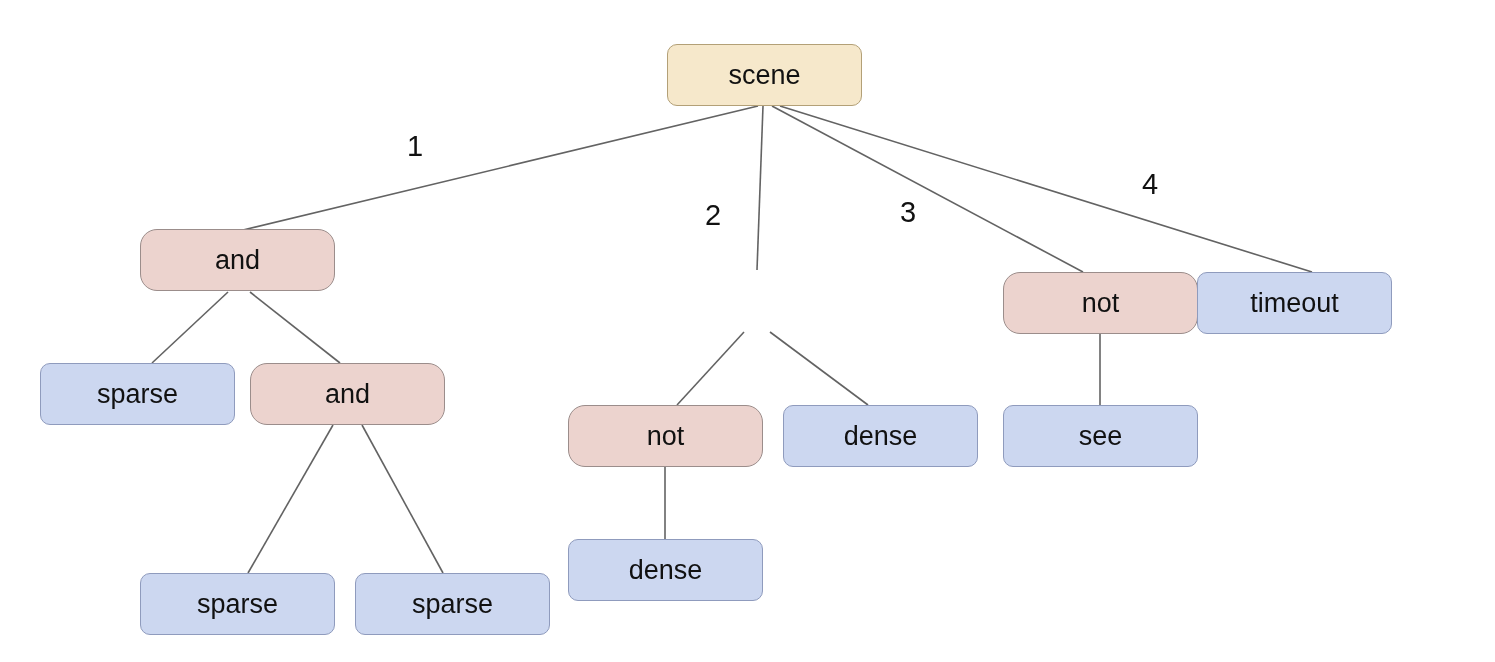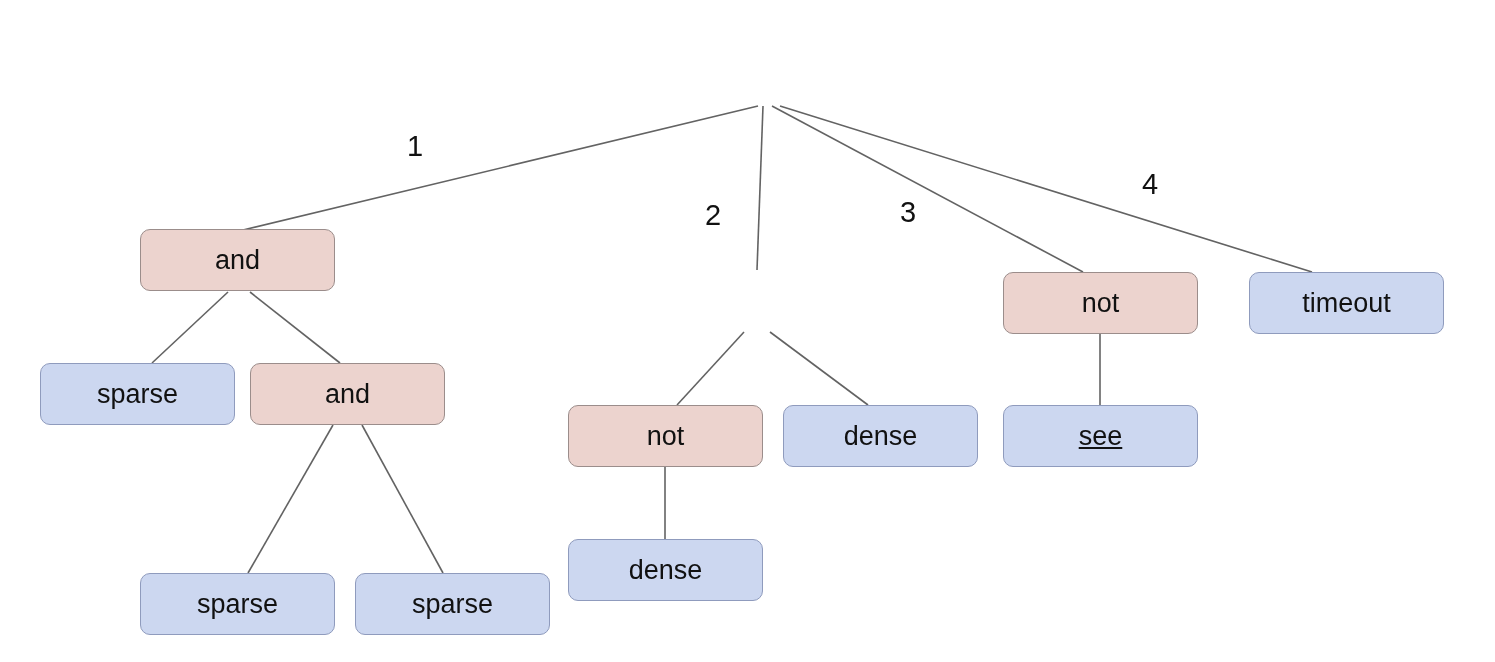--- a/index.html
+++ b/index.html
@@ -44,20 +44,21 @@
     border:1.6px solid;
     line-height:1;
   }
   .node.root{
     background:var(--root-fill);
     border-color:var(--root-border);
   }
   .node.op{
     background:var(--operator-fill);
     border-color:var(--operator-border);
+    border-radius:17px;
   }
   .node.leaf{
     background:var(--leaf-fill);
     border-color:var(--leaf-border);
   }
   .edge-label{
     position:absolute;
     width:40px;
     text-align:center;
     font-size:29px;
@@ -82,30 +83,31 @@
     <line x1="770" y1="332" x2="868" y2="405"></line>
     <line x1="665" y1="467" x2="665" y2="539"></line>
     <line x1="1100" y1="334" x2="1100" y2="405"></line>
   </svg>
 
   <div class="edge-label" style="left:395px;top:130px;">1</div>
   <div class="edge-label" style="left:693px;top:199px;">2</div>
   <div class="edge-label" style="left:888px;top:196px;">3</div>
   <div class="edge-label" style="left:1130px;top:168px;">4</div>
 
+  <div class="node root" style="left:667px;top:44px;">scene</div>
 
   <div class="node op" style="left:140px;top:229px;">and</div>
   <div class="node op" style="left:1003px;top:272px;">not</div>
-  <div class="node leaf" style="left:1249px;top:272px;">timeout</div>
+  <div class="node leaf" style="left:1197px;top:272px;">timeout</div>
 
   <div class="node leaf" style="left:40px;top:363px;">sparse</div>
   <div class="node op" style="left:250px;top:363px;">and</div>
 
   <div class="node op" style="left:568px;top:405px;">not</div>
   <div class="node leaf" style="left:783px;top:405px;">dense</div>
-  <div class="node leaf" style="left:1003px;top:405px;text-decoration:underline;">see</div>
+  <div class="node leaf" style="left:1003px;top:405px;">see</div>
 
   <div class="node leaf" style="left:568px;top:539px;">dense</div>
 
   <div class="node leaf" style="left:140px;top:573px;">sparse</div>
   <div class="node leaf" style="left:355px;top:573px;">sparse</div>
 
 </div>
 
 </body></html>

